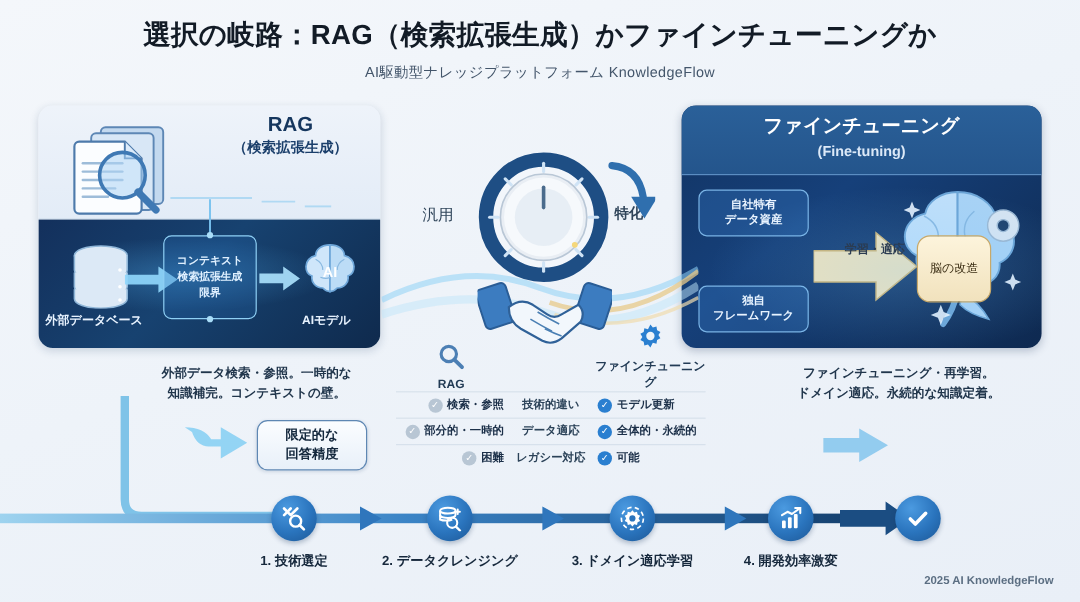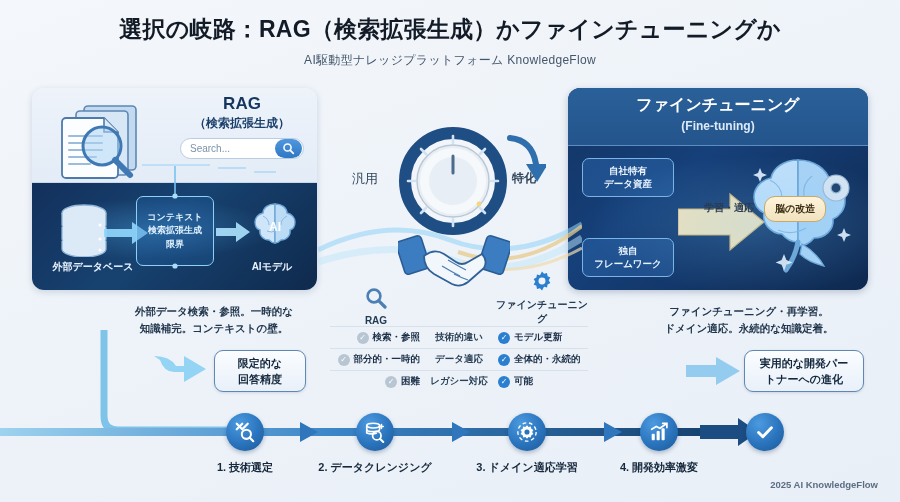--- a/index.html
+++ b/index.html
@@ -63,21 +63,21 @@
   .db-icon { position: absolute; left: 22px; top: 115px; }
   .brain-icon { position: absolute; left: 218px; top: 112px; }
   .ctx-box {
     position: absolute; left: 104px; top: 108px; width: 78px; height: 70px;
     border: 1px solid #8fd0f5; border-radius: 7px;
     background: rgba(40,110,180,.26);
     display:flex; align-items:center; justify-content:center; text-align:center;
     font-size: 9px; font-weight: bold; color: #dff0ff; line-height: 1.45; padding: 2px;
   }
   .lbl-db {
-    position:absolute; left:6px; top:172px; width:110px; text-align:center;
+    position:absolute; left:6px; top:172px; width:110px; text-align:left;
     font-size:10px; font-weight:bold; color:#e8f3ff;
   }
   .lbl-ai {
     position:absolute; left:200px; top:172px; width:80px; text-align:center;
     font-size:10px; font-weight:bold; color:#e8f3ff;
   }
 
   
   .ft-panel {
     position: absolute; left: 568px; top: 88px; width: 300px; height: 202px;
@@ -105,23 +105,23 @@
   }
   .tag-a { left: 14px; top: 70px; }
   .tag-b { left: 14px; top: 150px; }
   .ft-arrow { position:absolute; left:110px; top:104px; }
   .ft-arrow-lbl {
     position:absolute; left:110px; top:113px; width:76px; text-align:right;
     font-size:10px; font-weight:bold; color:#2b3c52; z-index:3;
   }
   .bigbrain { position:absolute; left:172px; top:62px; }
   .brain-pill {
-    position:absolute; left:196px; top:108px; padding:5px 10px; border-radius:11px;
+    position:absolute; left:196px; top:108px; padding:20px 10px; border-radius:11px;
     background: linear-gradient(180deg,#fdf4dc,#f1e2bd); border:1px solid #c8a96a;
-    font-size:10px; font-weight:bold; color:#3a2d13; z-index:4;
+    font-size:10px; font-weight:normal; color:#3a2d13; z-index:4;
   }
 
   
   .dial-wrap { position:absolute; left:398px; top:126px; width:110px; height:110px; }
   .dial-lbl-l { position:absolute; left:352px; top:170px; font-size:13px; font-weight:normal; color:#2f4459; }
   .dial-lbl-r { position:absolute; left:512px; top:170px; font-size:12px; font-weight:bold; color:#2f4459; }
   .handshake { position:absolute; left:398px; top:222px; }
   .swoosh { position:absolute; left:318px; top:186px; pointer-events:none; }
 
   
@@ -210,29 +210,20 @@
           <line x1="19" y1="57" x2="46" y2="57"></line>
         <line x1="19" y1="64" x2="40" y2="64"></line>
       </g>
       <circle cx="52" cy="46" r="19" fill="rgba(173,212,244,.55)" stroke="#3f79b4" stroke-width="3"></circle>
       <line x1="65" y1="60" x2="80" y2="75" stroke="#3f79b4" stroke-width="6" stroke-linecap="round"></line>
     </svg>
 
     <div class="rag-title">RAG</div>
     <div class="rag-sub">（検索拡張生成）</div>
 
-    <div class="searchbar">
-      <div class="ph">Search...</div>
-      <div class="sbtn">
-        <svg width="13" height="13" viewBox="0 0 16 16">
-          <circle cx="6.8" cy="6.8" r="4.4" fill="none" stroke="#fff" stroke-width="1.9"></circle>
-          <line x1="10.2" y1="10.2" x2="14" y2="14" stroke="#fff" stroke-width="2.1" stroke-linecap="round"></line>
-        </svg>
-      </div>
-    </div>
 
     <svg class="db-icon" width="60" height="54" viewBox="0 0 60 54">
       <g fill="#dce9f6" stroke="#8fb6d8" stroke-width="1.3">
         <ellipse cx="30" cy="10" rx="22" ry="8"></ellipse>
         <path d="M8 10 v12 a22 8 0 0 0 44 0 V10"></path>
         <path d="M8 24 v12 a22 8 0 0 0 44 0 V24"></path>
         <path d="M8 38 v8 a22 8 0 0 0 44 0 V38"></path>
       </g>
       <g fill="#ffffff">
           <circle cx="46" cy="22" r="1.5"></circle>
@@ -444,26 +435,20 @@
   <div class="outbox outbox-l">
     <span>
       <span>限定的な</span><br>
       <span>回答精度</span>
     </span>
   </div>
 
   <svg class="arr-r" width="54" height="32" viewBox="0 0 54 32">
     <path d="M0 10 h30 V2 l24 14 -24 14 v-8 H0z" fill="#8ec9ee" opacity=".95"></path>
   </svg>
-  <div class="outbox outbox-r">
-    <span>
-      <span>実用的な開発パー</span><br>
-      <span>トナーへの進化</span>
-    </span>
-  </div>
 
   <svg style="position:absolute;left:96px;top:330px" width="140" height="120" viewBox="0 0 140 120">
     <path d="M8 0 V86 q0 14 14 14 H140" stroke="#7fc3e8" stroke-width="7" fill="none" stroke-linecap="round"></path>
   </svg>
 
   <div class="timeline">
     <svg width="900" height="60" viewBox="0 0 900 60" style="position:absolute;left:0;top:0">
       <defs>
         <linearGradient id="tg" x1="0" y1="0" x2="1" y2="0">
           <stop offset="0" stop-color="#9ed3ef"></stop>

